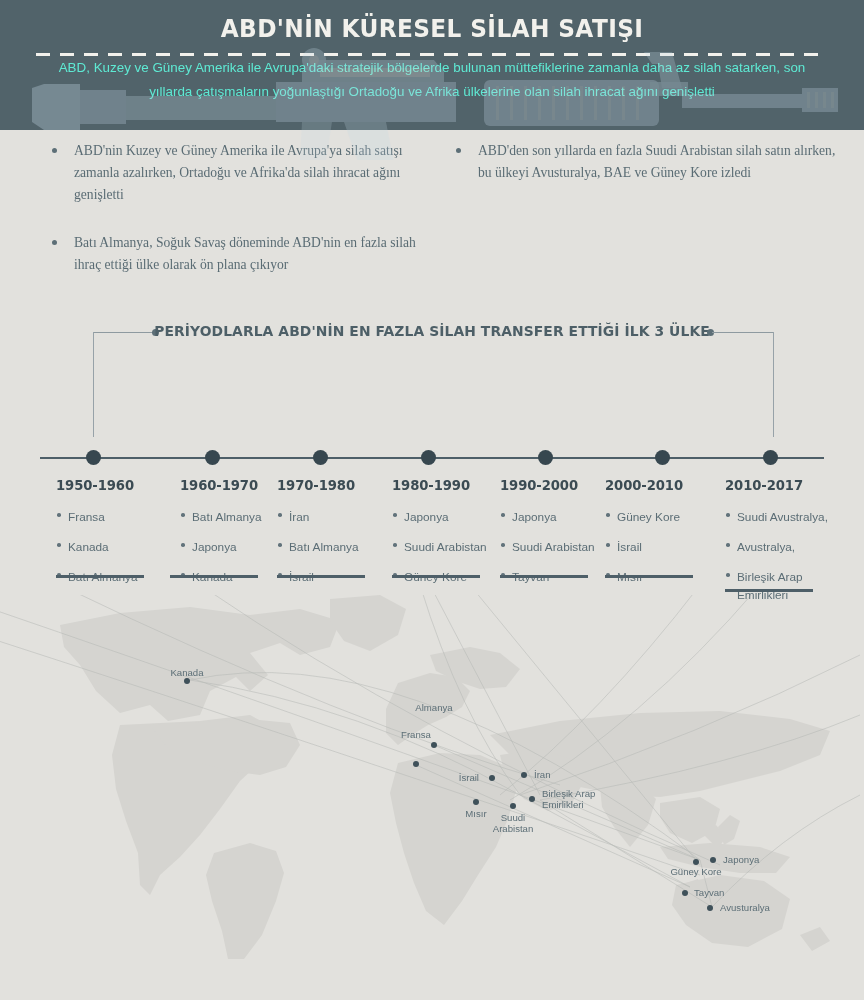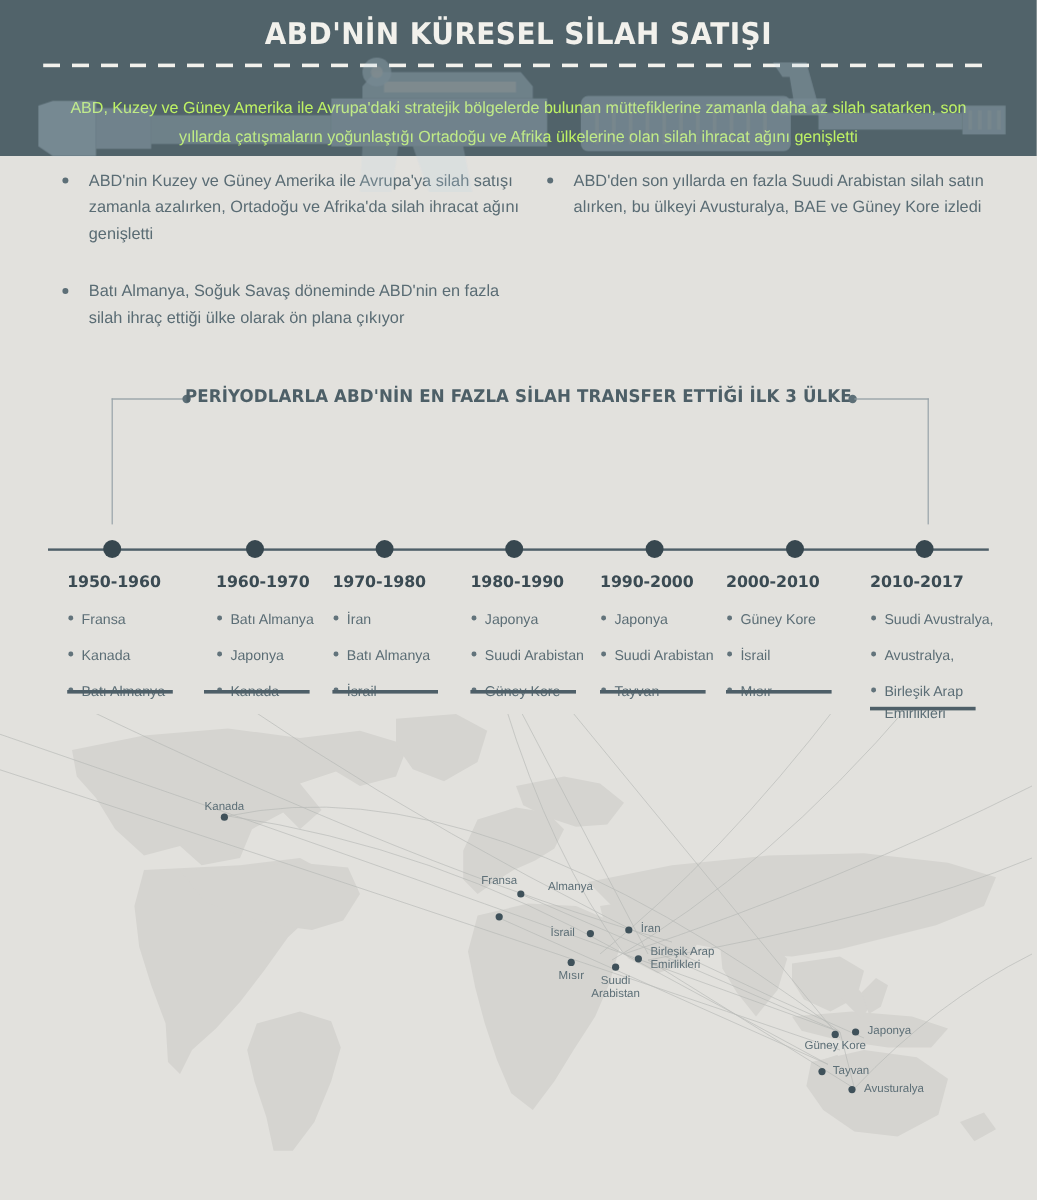--- a/index.html
+++ b/index.html
@@ -25,33 +25,33 @@
     letter-spacing: 0.4px;
     font-family: "DejaVu Sans", sans-serif;
     transform: scaleX(0.93);
   }
   .header-divider {
     position: absolute; left: 36px; top: 53px; width: 792px; height: 3px;
     background: repeating-linear-gradient(to right,
       #f2f1ec 0px, #f2f1ec 14px, rgba(0,0,0,0) 14px, rgba(0,0,0,0) 24px);
   }
   .header-sub {
-    position: absolute; left: 52px; top: 78px; width: 760px;
+    position: absolute; left: 52px; top: 56px; width: 760px;
     text-align: center;
-    color: #bef264;
+    color: #5eead4;
     font-size: 13.4px;
     line-height: 24px;
   }
 
   
   .bullets { position: absolute; left: 0; top: 140px; width: 864px; height: 170px; }
   .bullet-col { position: absolute; top: 0; width: 390px; }
   .bullet-col.left  { left: 48px; }
   .bullet-col.right { left: 452px; }
-  .bullet-item { position: relative; padding-left: 26px; margin-bottom: 26px; }
+  .bullet-item { position: relative; padding-left: 26px; margin-bottom: 26px; font-family: Liberation Serif, serif; }
   .bullet-dot {
     position: absolute; left: 4px; top: 8px;
     width: 5px; height: 5px; border-radius: 50%;
     background: #5d6f77;
   }
   .bullet-text {
     color: #5a6c74;
     font-size: 13.6px;
     line-height: 22px;
   }
@@ -332,21 +332,21 @@
     <div class="tl-col" style="left: 725px;">
       <div class="tl-period">2010-2017</div>
       <div class="tl-li"><span class="tl-li-dot"></span><span class="tl-li-text">Suudi Avustralya,</span></div>
       <div class="tl-li"><span class="tl-li-dot"></span><span class="tl-li-text">Avustralya,</span></div>
       <div class="tl-li"><span class="tl-li-dot"></span><span class="tl-li-text">Birleşik Arap Emirlikleri</span></div>
     </div>
     <div class="tl-underline" style="left: 725px; width: 88px; top: 589px;"></div>
     <div class="map-city" style="left: 184px; top: 678px;"></div>
     <div class="map-label" style="top: 667px; left: 127px; width: 120px; text-align: center;">Kanada</div>
     <div class="map-city" style="left: 431px; top: 742px;"></div>
-    <div class="map-label" style="top: 702px; left: 374px; width: 120px; text-align: right; margin-top: 32px;">Almanya</div>
+    <div class="map-label" style="top: 702px; left: 374px; width: 120px; text-align: center;">Almanya</div>
     <div class="map-city" style="left: 413px; top: 761px;"></div>
     <div class="map-label" style="top: 729px; left: 356px; width: 120px; text-align: center;">Fransa</div>
     <div class="map-city" style="left: 489px; top: 775px;"></div>
     <div class="map-label" style="top: 772px; left: 359px; width: 120px; text-align: right;">İsrail</div>
     <div class="map-city" style="left: 521px; top: 772px;"></div>
     <div class="map-label" style="top: 769px; left: 534px;">İran</div>
     <div class="map-city" style="left: 473px; top: 799px;"></div>
     <div class="map-label" style="top: 808px; left: 416px; width: 120px; text-align: center;">Mısır</div>
     <div class="map-city" style="left: 510px; top: 803px;"></div>
     <div class="map-label" style="top: 812px; left: 490px; width: 46px; text-align: center; white-space: normal;">Suudi Arabistan</div>

